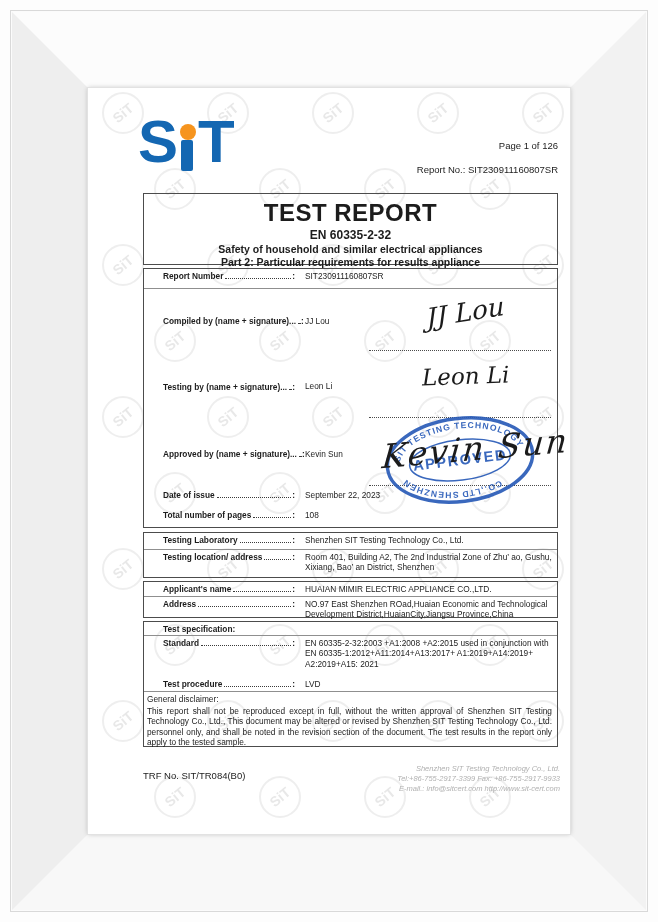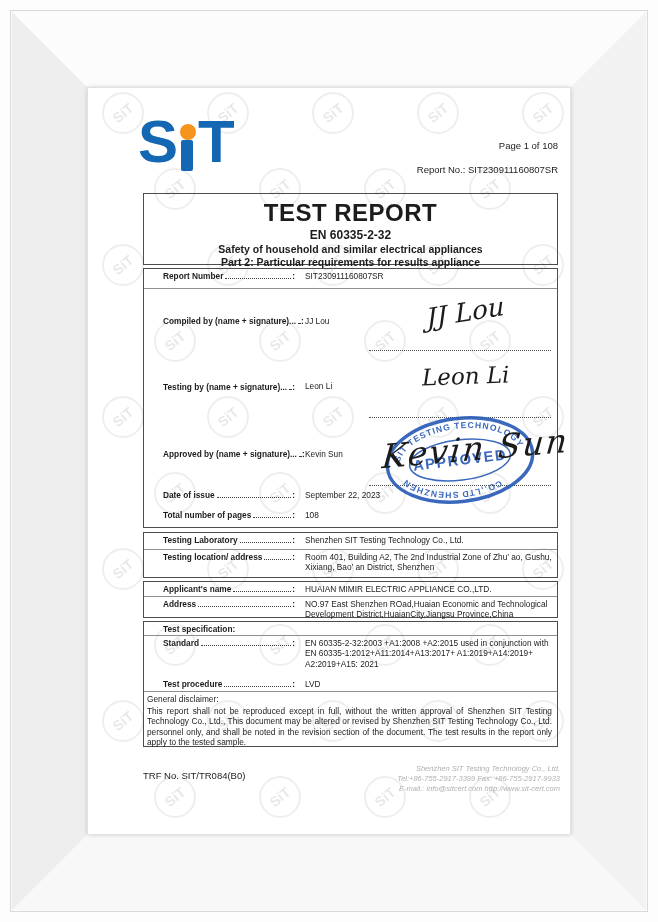--- a/index.html
+++ b/index.html
@@ -236,21 +236,21 @@
       </div>
 
     <div class="logo">
       <span class="ls">S</span>
       <span class="li">
         <span class="dot"></span>
         <span class="stem"></span>
       </span>
       <span class="lt">T</span>
     </div>
-    <div class="page-info">Page 1 of 108</div>
+    <div class="page-info">Page 1 of 126</div>
     <div class="report-no">Report No.: SIT230911160807SR</div>
 
     <div class="content">
 
       <div class="title-box">
         <div class="t-main">TEST REPORT</div>
         <div class="t-std">EN 60335-2-32</div>
         <div class="t-sub">Safety of household and similar electrical appliances</div>
         <div class="t-sub">Part 2: Particular requirements for results appliance</div>
       </div>

